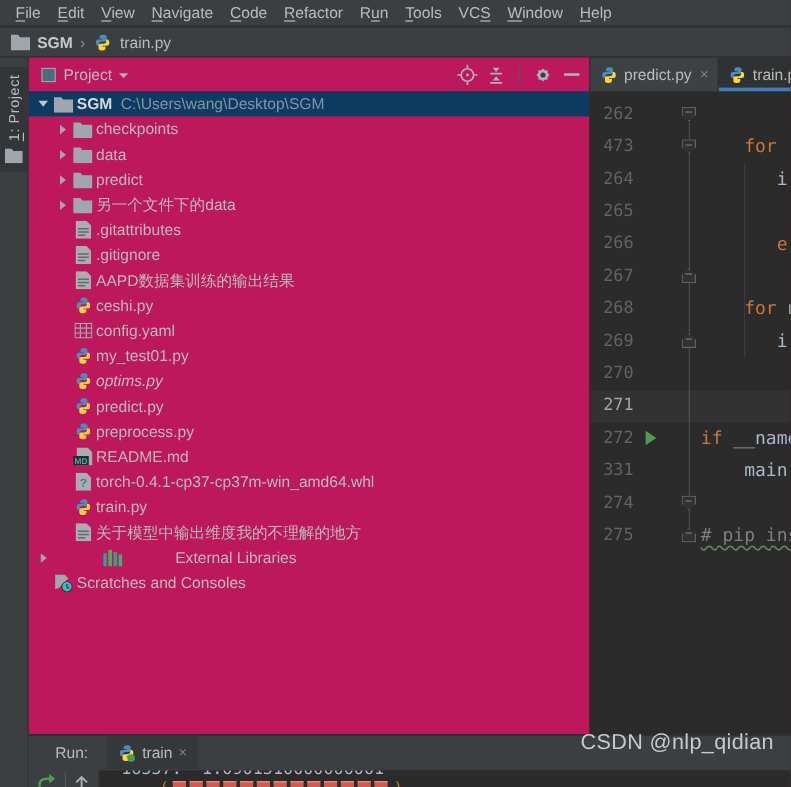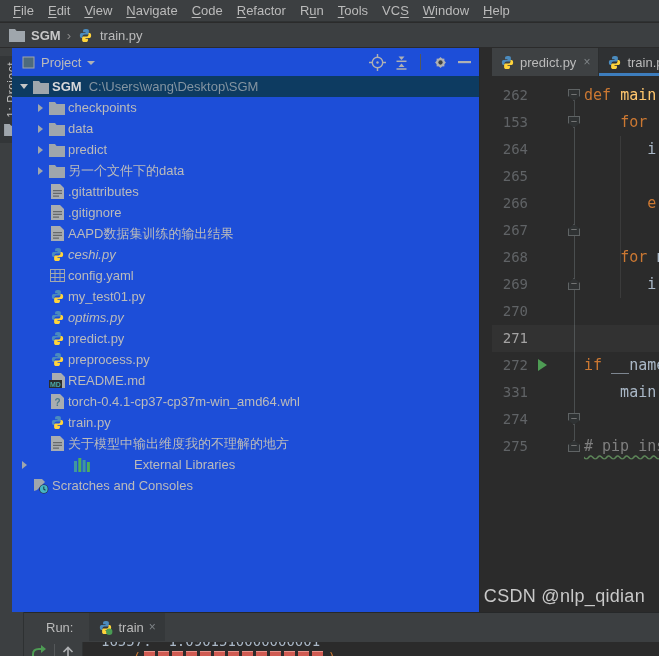--- a/index.html
+++ b/index.html
@@ -41,22 +41,22 @@
     background:#333638;padding:6px 0 7px 0;
   }
   #leftbar .vtext{
     writing-mode:vertical-rl;transform:rotate(180deg);
     color:#BBBBBB;font-size:12px;letter-spacing:.5px;
   }
   #leftbar .vtext u{text-decoration:underline;}
 
   
   #project{
-    position:absolute;left:12px;top:48px;width:468px;height:564px;
-    background:#1d4ed8;border-right:1px solid #262829;box-sizing:border-box;
+    position:absolute;left:24px;top:48px;width:468px;height:564px;
+    background:#be185d;border-right:1px solid #262829;box-sizing:border-box;
     overflow:hidden;
   }
   #project-header{
     height:28px;display:flex;align-items:center;padding:0 6px 0 10px;gap:6px;
   }
   #project-title{color:#BBBBBB;font-size:13px;}
   .dd-arrow{width:0;height:0;border-left:4px solid transparent;border-right:4px solid transparent;border-top:4px solid #AFB1B3;margin-top:2px;}
   #project-header .spacer{flex:1;}
   .hdr-icon{width:18px;height:18px;display:flex;align-items:center;justify-content:center;margin-left:6px;}
   .hdr-sep{width:1px;height:16px;background:#55585A;margin:0 4px 0 10px;}
@@ -142,21 +142,21 @@
   #console-line{
     position:absolute;left:18px;top:-9px;
     font-family:"DejaVu Sans Mono", monospace;font-size:14px;color:#A9B7C6;white-space:pre;
   }
   #hl-row{position:absolute;left:0;top:8px;height:12px;}
   .hl-block{position:absolute;top:1px;width:11px;height:11px;background:#CF5B52;border-top:1px solid #E9938C;box-sizing:border-box;}
   .hl-paren{position:absolute;top:0;color:#CC7832;font-family:"DejaVu Sans Mono", monospace;font-size:13px;}
 
   
   #watermark{
-    position:absolute;right:14px;top:586px;
+    position:absolute;right:14px;top:608px;
     color:#C9C9C9;font-size:18px;letter-spacing:.3px;
   }
 
   svg{display:block;}
 </style>
 </head>
 <body>
 
 <div id="app">
 
@@ -325,21 +325,21 @@
         <div class="tree-row" style="padding-left: 20px; text-align: center;">
           <span class="arrow-slot"></span>
           <span class="tree-icon">
             <svg width="13" height="15" viewBox="0 0 13 15">
               <path fill="#A9ADB0" d="M0 0h9l4 4v11H0z"></path>
               <path fill="#66696B" d="M2 6h9v1.3H2zM2 8.7h9V10H2zM2 11.4h6v1.3H2z"></path>
             </svg>
           </span>
           <span class="tree-label">AAPD数据集训练的输出结果</span>
         </div>
-        <div class="tree-row" style="padding-left: 20px; font-style: italic;">
+        <div class="tree-row" style="padding-left: 20px;">
           <span class="arrow-slot"></span>
           <span class="tree-icon">
             <svg width="15" height="15" viewBox="0 0 16 16">
               <path d="M8 1C6 1 5.4 1.9 5.4 3v1.6H8v.7H3.7C2.5 5.3 2 6.5 2 8s.5 2.7 1.7 2.7h1.1V9.2C4.8 8 5.8 7 7 7h3c.9 0 1.6-.7 1.6-1.6V3C11.6 1.9 11 1 9 1z" fill="#4B8BBE"></path>
               <path d="M8 15c2 0 2.6-.9 2.6-2v-1.6H8v-.7h4.3c1.2 0 1.7-1.2 1.7-2.7s-.5-2.7-1.7-2.7h-1.1v1.5c0 1.2-1 2.2-2.2 2.2h-3c-.9 0-1.6.7-1.6 1.6V13c0 1.1.6 2 2.6 2z" fill="#FFD43B"></path>
             </svg>
           </span>
           <span class="tree-label">ceshi.py</span>
         </div>
         <div class="tree-row" style="padding-left: 20px;">
@@ -483,24 +483,23 @@
           </span>
           <span class="tlabel">train.py</span>
         </div>
       </div>
     <div id="code">
       <div id="fold-connector"></div>
       <div id="indent-guide"></div>
     <div class="cline">
           <span class="num">262</span>
           <span class="fold fold-down">–</span>
-          <span class="codetext"><span class="tok-kw">def </span><span class="tok-fn">main</span></span>
-        </div>
-        <div class="cline">
-          <span class="num">153</span>
+        </div>
+        <div class="cline">
+          <span class="num">473</span>
           <span class="fold fold-down">–</span>
           <span class="codetext"><span class="tok-pl">    </span><span class="tok-kw">for </span></span>
         </div>
         <div class="cline">
           <span class="num">264</span>
           <span class="codetext"><span class="tok-pl">       i</span></span>
         </div>
         <div class="cline">
           <span class="num">265</span>
           <span class="codetext"></span>

